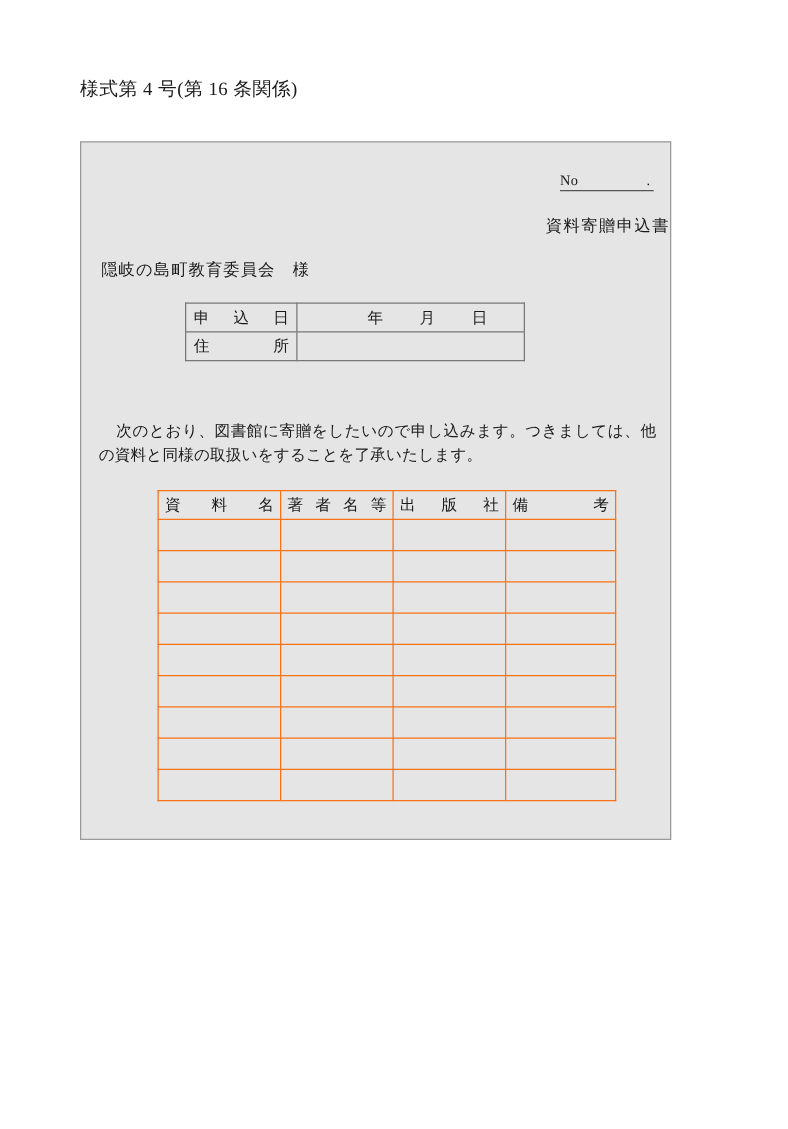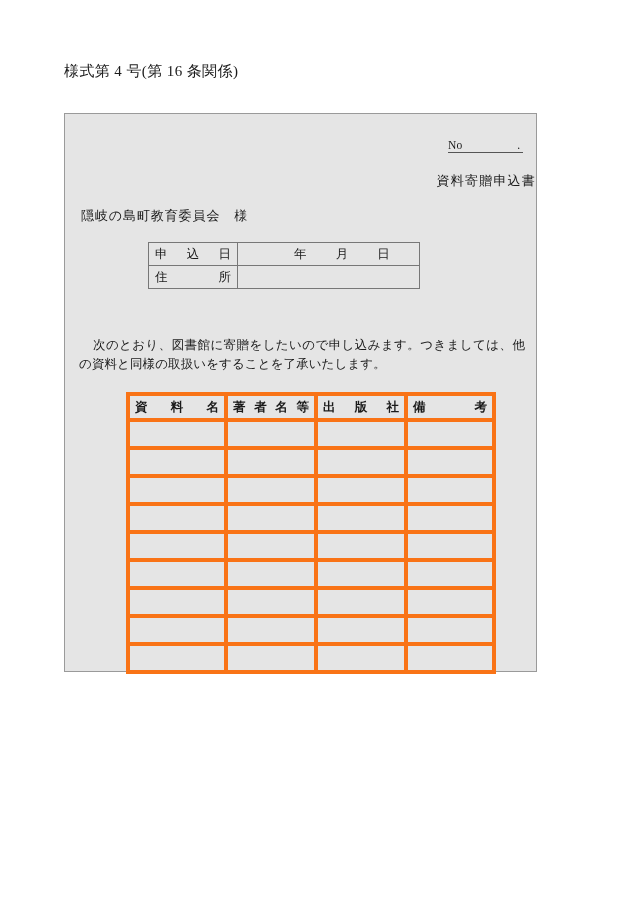--- a/index.html
+++ b/index.html
@@ -137,24 +137,24 @@
   .items-table {
     position: absolute;
     left: 61px;
     top: 278px;
     width: 366px;
     border-collapse: collapse;
     table-layout: fixed;
   }
   .items-table th,
   .items-table td {
-    border: 4px solid #f97316;
+    border: 1px solid #f97316;
     height: 24px;
     font-size: 12.5px;
-    font-weight: bold;
+    font-weight: normal;
     padding: 0 5px;
     vertical-align: middle;
   }
   .items-table th {
     text-align: justify;
     text-align-last: justify;
     height: 22px;
   }
   .items-table col.c1 { width: 98px; }
   .items-table col.c2 { width: 90px; }

